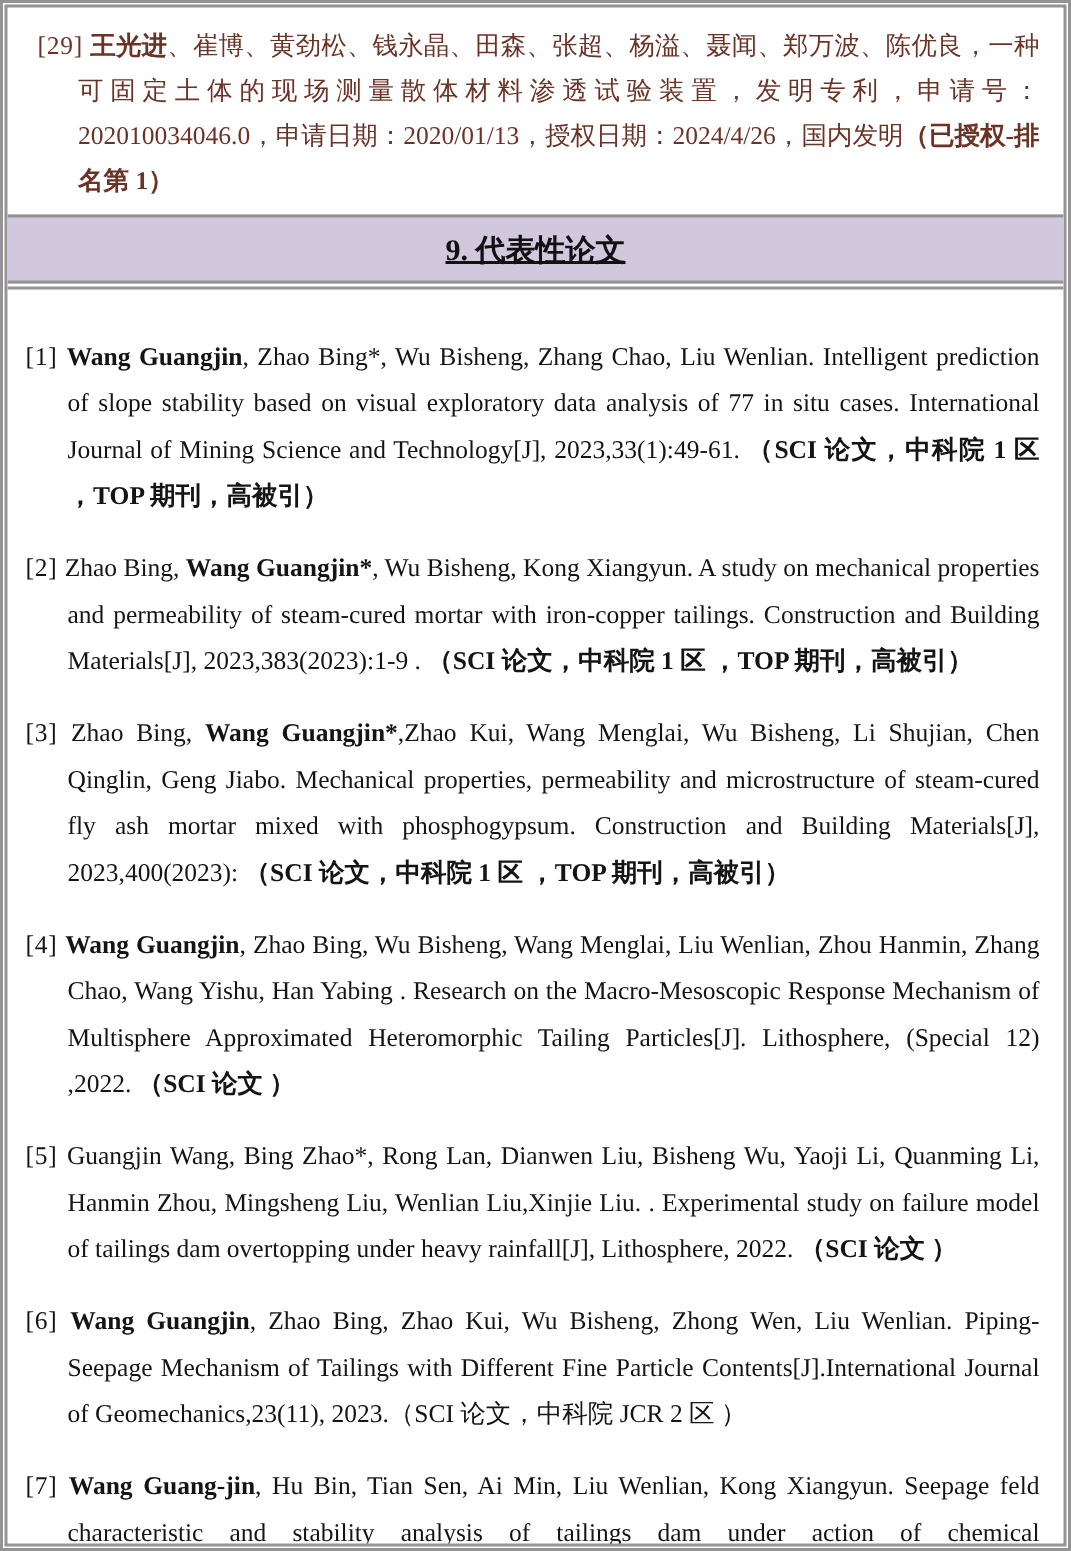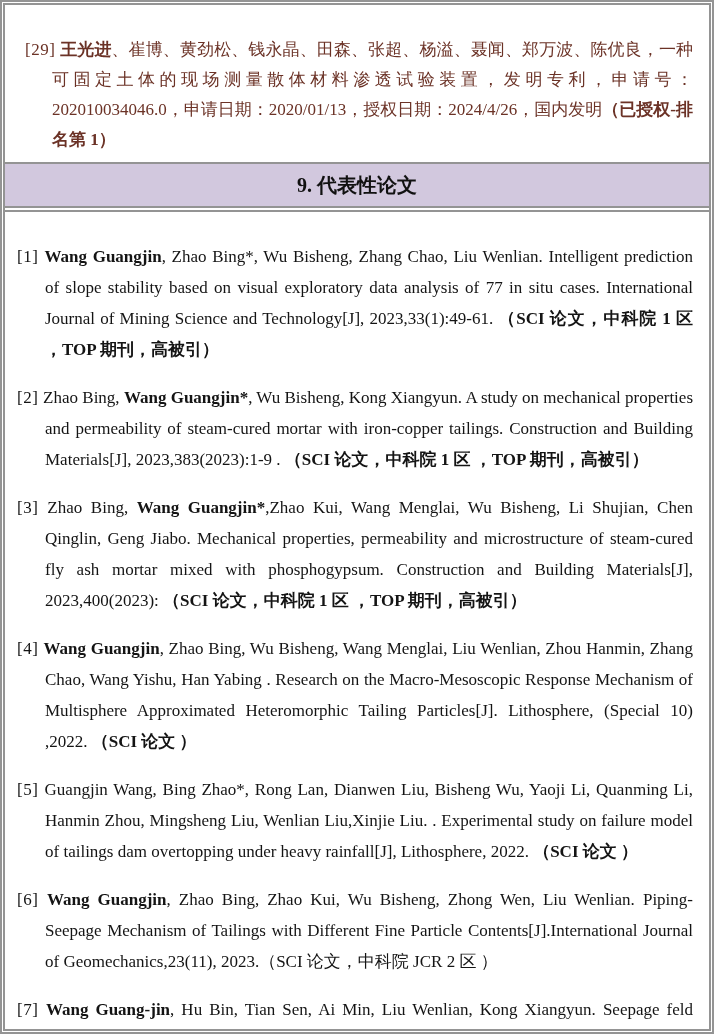--- a/index.html
+++ b/index.html
@@ -9,21 +9,21 @@
     background: #ffffff;
     font-family: "Liberation Serif", "DejaVu Serif", serif;
   }
   .page {
     width: 714px; height: 1034px;
     border: 5px double #949494;
     background: #ffffff;
     overflow: hidden;
   }
   .patents {
-    padding: 30px 16px 0 20px;
+    padding: 11px 16px 0 20px;
   }
   .entry {
     margin: 0;
     text-align: justify;
     font-size: 17px;
   }
   .patents .entry {
     line-height: 30px;
     padding-left: 27px;
     text-indent: -27px;
@@ -57,29 +57,29 @@
 <body style="background: rgb(255, 255, 255);">
 
 <div class="page">
 
   <section class="patents" style="color: rgb(107, 50, 38);">
     <div id="patents-list">
         <p class="entry"><span class="num">[29] </span><span class="b">王光进</span><span>、崔博、黄劲松、钱永晶、田森、张超、杨溢、聂闻、郑万波、陈优良，一种可固定土体的现场测量散体材料渗透试验装置，发明专利，申请号：202010034046.0，申请日期：2020/01/13，授权日期：2024/4/26，国内发明</span><span class="b">（已授权-排名第 1）</span></p>
       </div>
   </section>
 
-  <div class="band" style="background: rgb(210, 200, 222); color: rgb(17, 17, 17);">
+  <div class="band" style="background: rgb(210, 200, 222); color: rgb(17, 17, 17); text-decoration: underline;">
     <span>9. 代表性论文</span>
   </div>
 
   <section class="papers" style="color: rgb(20, 20, 20);">
     <div id="papers-list">
         <p class="entry"><span class="num">[1] </span><span class="b">Wang Guangjin</span><span>, Zhao Bing*, Wu Bisheng, Zhang Chao, Liu Wenlian.  Intelligent prediction of slope stability based on visual exploratory data analysis of 77 in situ cases. International Journal of Mining Science and Technology[J], 2023,33(1):49-61.  </span><span class="b">（SCI 论文，中科院 1 区 ，TOP 期刊，高被引）</span></p>
         <p class="entry"><span class="num">[2] </span><span>Zhao Bing, </span><span class="b">Wang Guangjin*</span><span>, Wu Bisheng, Kong Xiangyun. A study on mechanical properties and permeability of steam-cured mortar with iron-copper tailings. Construction and Building Materials[J], 2023,383(2023):1-9 .  </span><span class="b">（SCI 论文，中科院 1 区 ，TOP 期刊，高被引）</span></p>
         <p class="entry"><span class="num">[3] </span><span>Zhao Bing, </span><span class="b">Wang Guangjin*</span><span>,Zhao Kui, Wang Menglai, Wu Bisheng, Li Shujian, Chen Qinglin, Geng Jiabo. Mechanical properties, permeability and microstructure of steam-cured fly ash mortar mixed with phosphogypsum. Construction and Building Materials[J], 2023,400(2023): </span><span class="b">（SCI 论文，中科院 1 区 ，TOP 期刊，高被引）</span></p>
-        <p class="entry"><span class="num">[4] </span><span class="b">Wang Guangjin</span><span>, Zhao Bing, Wu Bisheng, Wang Menglai, Liu Wenlian, Zhou Hanmin, Zhang Chao, Wang Yishu, Han Yabing . Research on the Macro-Mesoscopic Response Mechanism of Multisphere Approximated Heteromorphic Tailing Particles[J]. Lithosphere, (Special 10) ,2022. </span><span class="b">（SCI 论文 ）</span></p>
+        <p class="entry"><span class="num">[4] </span><span class="b">Wang Guangjin</span><span>, Zhao Bing, Wu Bisheng, Wang Menglai, Liu Wenlian, Zhou Hanmin, Zhang Chao, Wang Yishu, Han Yabing . Research on the Macro-Mesoscopic Response Mechanism of Multisphere Approximated Heteromorphic Tailing Particles[J]. Lithosphere, (Special 12) ,2022. </span><span class="b">（SCI 论文 ）</span></p>
         <p class="entry"><span class="num">[5] </span><span>Guangjin Wang, Bing Zhao*, Rong Lan, Dianwen Liu, Bisheng Wu, Yaoji Li, Quanming Li, Hanmin Zhou, Mingsheng Liu,  Wenlian Liu,Xinjie Liu. .  Experimental study on failure model of tailings dam overtopping under heavy rainfall[J], Lithosphere, 2022.  </span><span class="b">（SCI 论文 ）</span></p>
         <p class="entry"><span class="num">[6] </span><span class="b">Wang Guangjin</span><span>, Zhao Bing, Zhao Kui, Wu Bisheng, Zhong Wen, Liu Wenlian. Piping-Seepage Mechanism of Tailings with Different Fine Particle Contents[J].International Journal of Geomechanics,23(11), 2023.（SCI 论文，中科院 JCR 2 区 ）</span></p>
         <p class="entry"><span class="num">[7] </span><span class="b">Wang Guang-jin</span><span>, Hu Bin, Tian Sen, Ai Min, Liu Wenlian, Kong Xiangyun. Seepage feld characteristic and stability analysis of tailings dam under action of chemical solution[J].Scientific</span></p>
       </div>
   </section>
 
 </div>
 
 </body></html>

